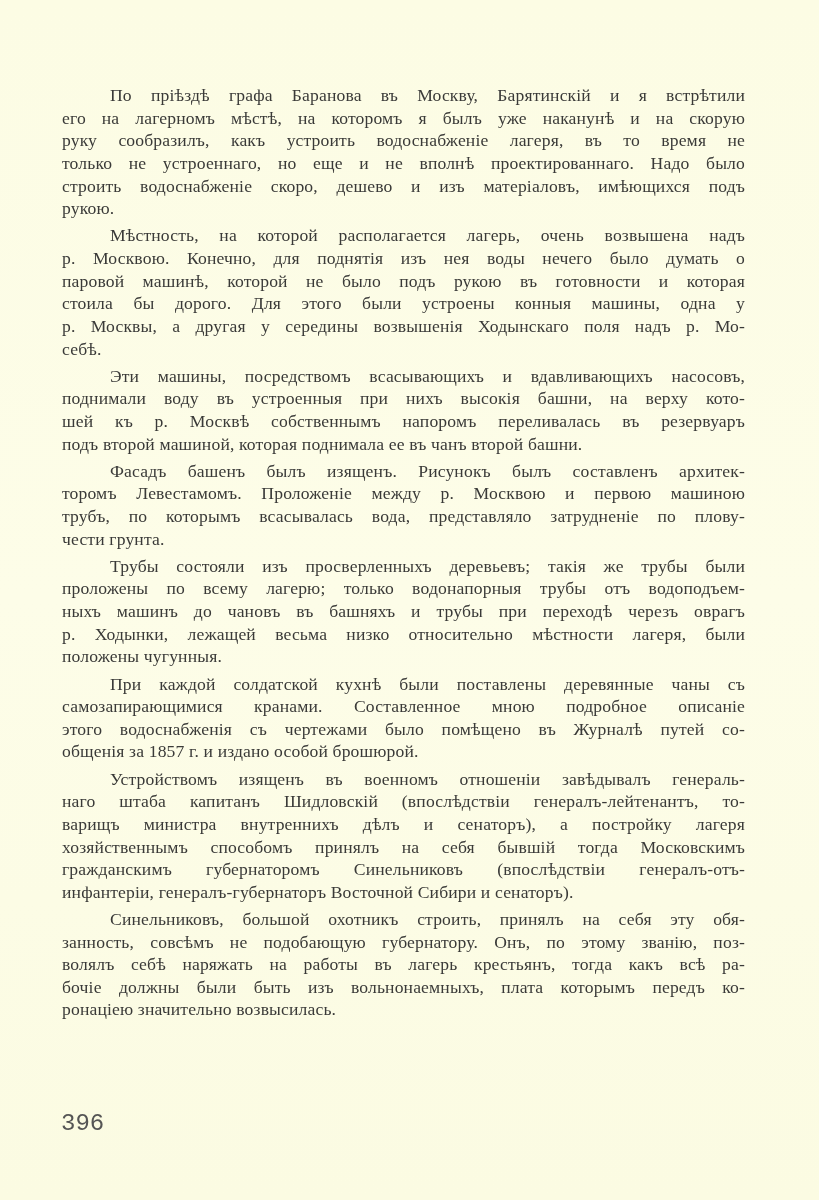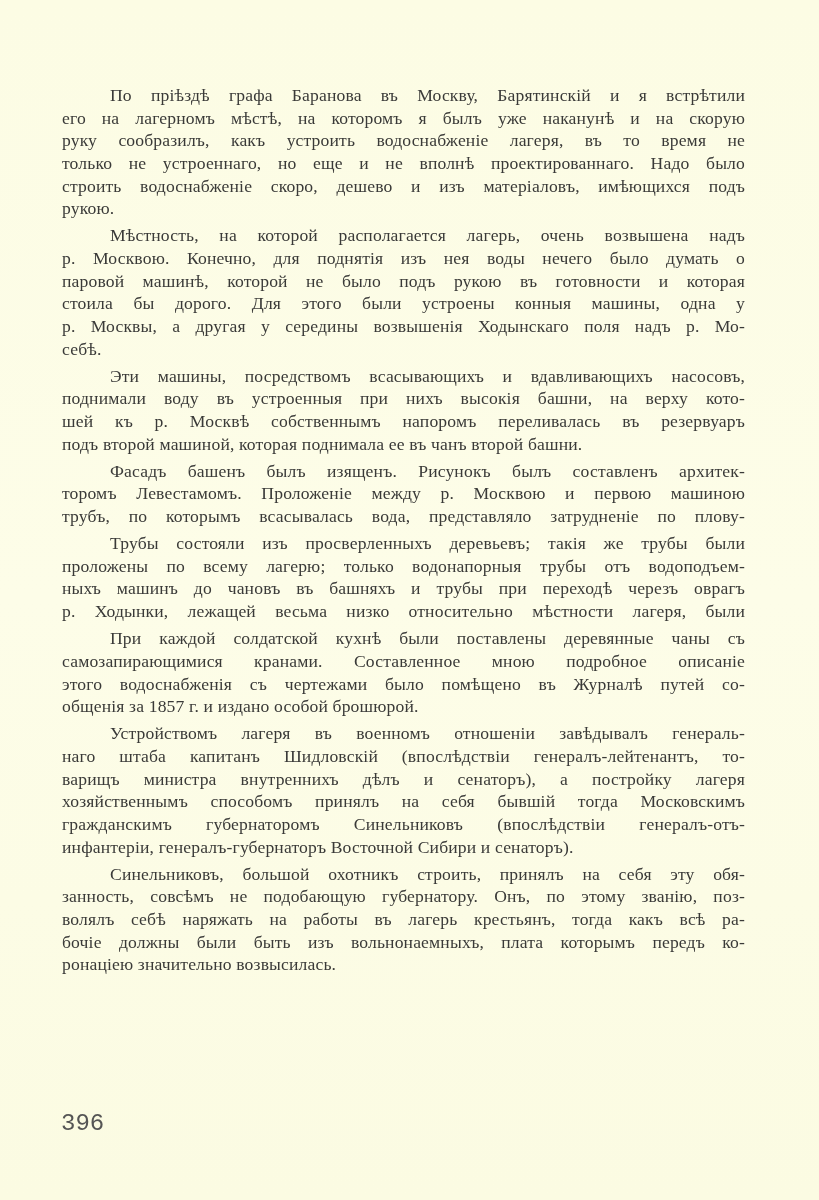--- a/index.html
+++ b/index.html
@@ -80,35 +80,37 @@
       <div class="para">
         <span class="line first">Эти машины, посредствомъ всасывающихъ и вдавливающихъ насосовъ,</span>
         <span class="line">поднимали воду въ устроенныя при нихъ высокія башни, на верху кото-</span>
         <span class="line">шей къ р. Москвѣ собственнымъ напоромъ переливалась въ резервуаръ</span>
         <span class="line last">подъ второй машиной, которая поднимала ее въ чанъ второй башни.</span>
       </div>
       <div class="para">
         <span class="line first">Фасадъ башенъ былъ изященъ. Рисунокъ былъ составленъ архитек-</span>
         <span class="line">торомъ Левестамомъ. Проложеніе между р. Москвою и первою машиною</span>
         <span class="line">трубъ, по которымъ всасывалась вода, представляло затрудненіе по плову-</span>
+        <span class="line last">чести грунта.</span>
       </div>
       <div class="para">
         <span class="line first">Трубы состояли изъ просверленныхъ деревьевъ; такія же трубы были</span>
         <span class="line">проложены по всему лагерю; только водонапорныя трубы отъ водоподъем-</span>
         <span class="line">ныхъ машинъ до чановъ въ башняхъ и трубы при переходѣ черезъ оврагъ</span>
         <span class="line">р. Ходынки, лежащей весьма низко относительно мѣстности лагеря, были</span>
+        <span class="line last">положены чугунныя.</span>
       </div>
       <div class="para">
         <span class="line first">При каждой солдатской кухнѣ были поставлены деревянные чаны съ</span>
         <span class="line">самозапирающимися кранами. Составленное мною подробное описаніе</span>
         <span class="line">этого водоснабженія съ чертежами было помѣщено въ Журналѣ путей со-</span>
         <span class="line last">общенія за 1857 г. и издано особой брошюрой.</span>
       </div>
       <div class="para">
-        <span class="line first">Устройствомъ лагеря въ военномъ отношеніи завѣдывалъ генераль-</span>
+        <span class="line first">Устройствомъ изященъ въ военномъ отношеніи завѣдывалъ генераль-</span>
         <span class="line">наго штаба капитанъ Шидловскій (впослѣдствіи генералъ-лейтенантъ, то-</span>
         <span class="line">варищъ министра внутреннихъ дѣлъ и сенаторъ), а постройку лагеря</span>
         <span class="line">хозяйственнымъ способомъ принялъ на себя бывшій тогда Московскимъ</span>
         <span class="line">гражданскимъ губернаторомъ Синельниковъ (впослѣдствіи генералъ-отъ-</span>
         <span class="line last">инфантеріи, генералъ-губернаторъ Восточной Сибири и сенаторъ).</span>
       </div>
       <div class="para">
         <span class="line first">Синельниковъ, большой охотникъ строить, принялъ на себя эту обя-</span>
         <span class="line">занность, совсѣмъ не подобающую губернатору. Онъ, по этому званію, поз-</span>
         <span class="line">волялъ себѣ наряжать на работы въ лагерь крестьянъ, тогда какъ всѣ ра-</span>

